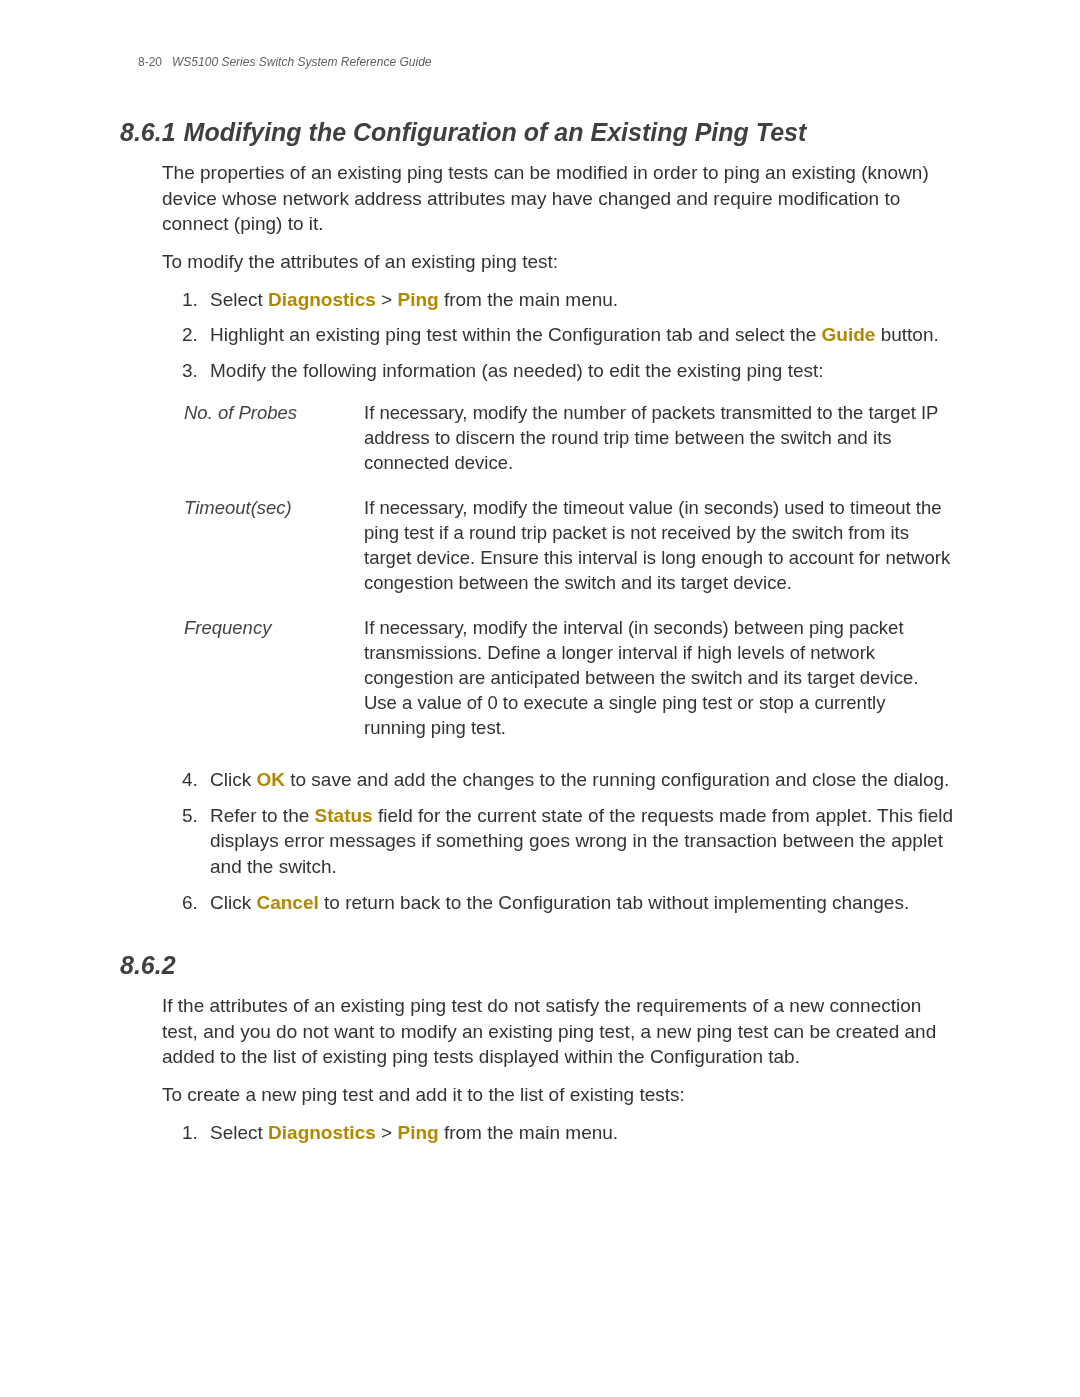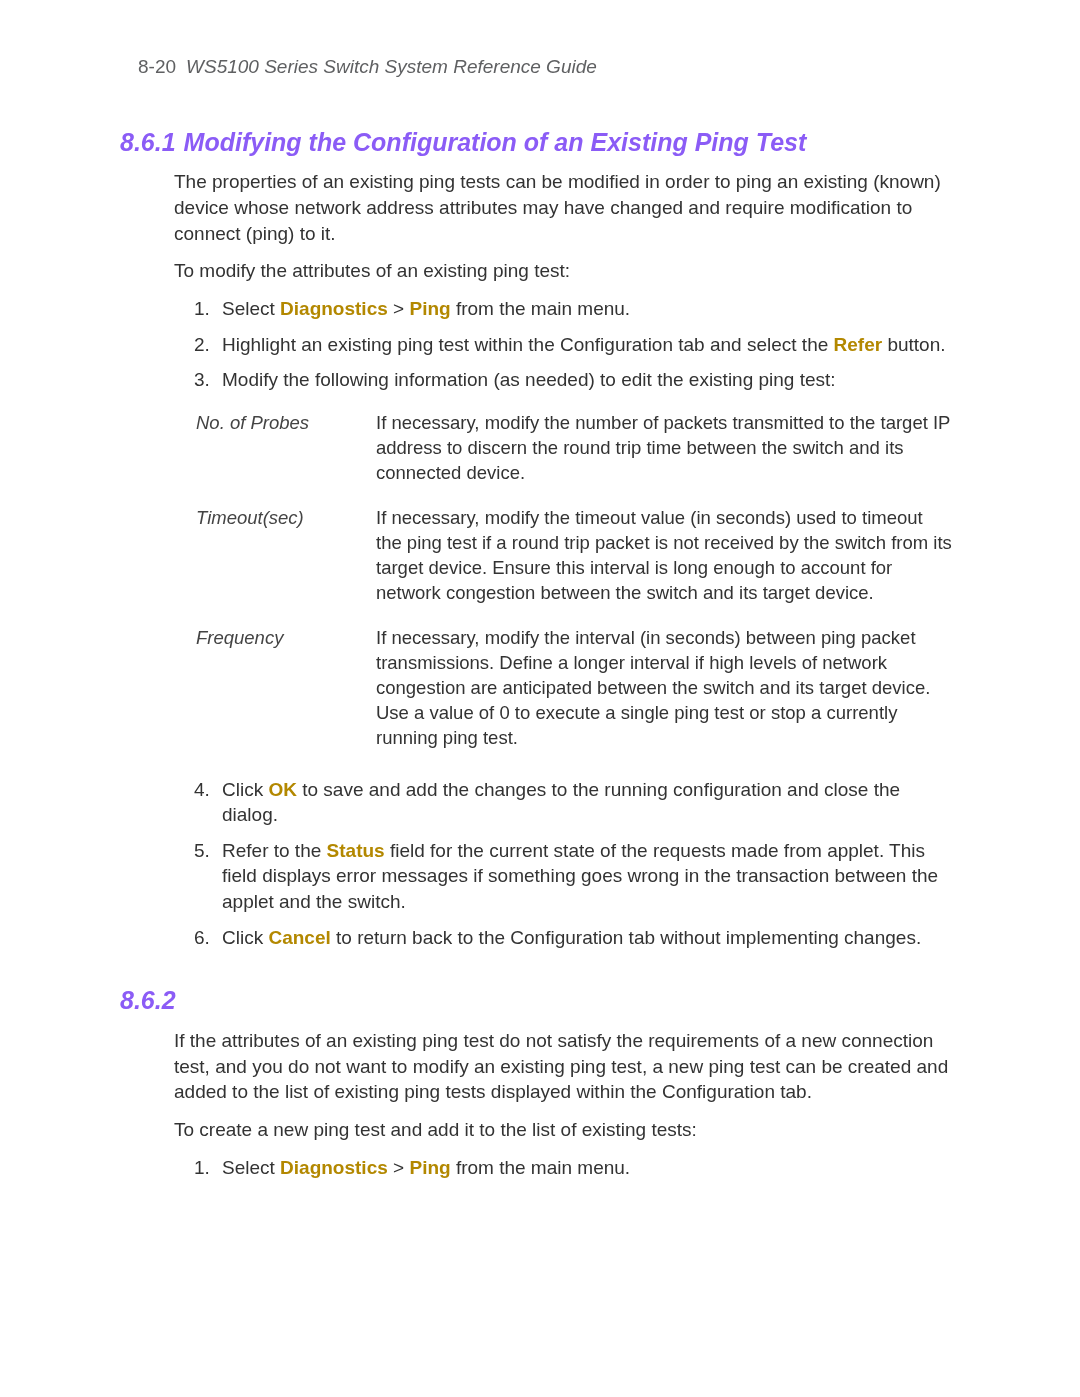--- a/index.html
+++ b/index.html
@@ -14,45 +14,45 @@
     min-height: 1397px;
     box-sizing: border-box;
     padding: 54px 120px 60px 120px;
     font-size: 19px;
     line-height: 1.35;
     color: #333;
   }
   .runhead {
     display: flex;
     align-items: baseline;
-    font-size: 19px;
+    font-size: 12px;
     color: #5f6062;
     font-style: italic;
     margin-bottom: 46px;
     padding-left: 18px;
   }
   .runhead .pageno {
     font-style: normal;
     margin-right: 10px;
     color: #5f6062;
   }
 
   h2.section {
     font-size: 25px;
     font-weight: 700;
     font-style: italic;
-    color: #8b5cf6;
+    color: #404040;
     margin: 12px 0 10px 0;
     display: flex;
     gap: 8px;
   }
   h2.section .num { font-style: italic; }
 
   .body-indent {
-    margin-left: 54px;
+    margin-left: 42px;
   }
 
   p.para {
     margin: 6px 0 12px 0;
   }
 
   ol.steps {
     list-style: none;
     padding: 0;
     margin: 8px 0 8px 20px;
@@ -115,21 +115,21 @@
     <ol class="steps">
       <li>
         <span class="n">1.</span>
         <span class="t">
           <span>Select </span><span class="hl">Diagnostics</span><span> &gt; </span><span class="hl">Ping</span><span> from the main menu.</span>
         </span>
       </li>
       <li>
         <span class="n">2.</span>
         <span class="t">
-          <span>Highlight an existing ping test within the Configuration tab and select the </span><span class="hl">Refer</span><span> button.</span>
+          <span>Highlight an existing ping test within the Configuration tab and select the </span><span class="hl">Guide</span><span> button.</span>
         </span>
       </li>
       <li>
         <span class="n">3.</span>
         <span class="t">Modify the following information (as needed) to edit the existing ping test:</span>
       </li>
     </ol>
 
     <div class="sub-indent">
       <table class="defs">

